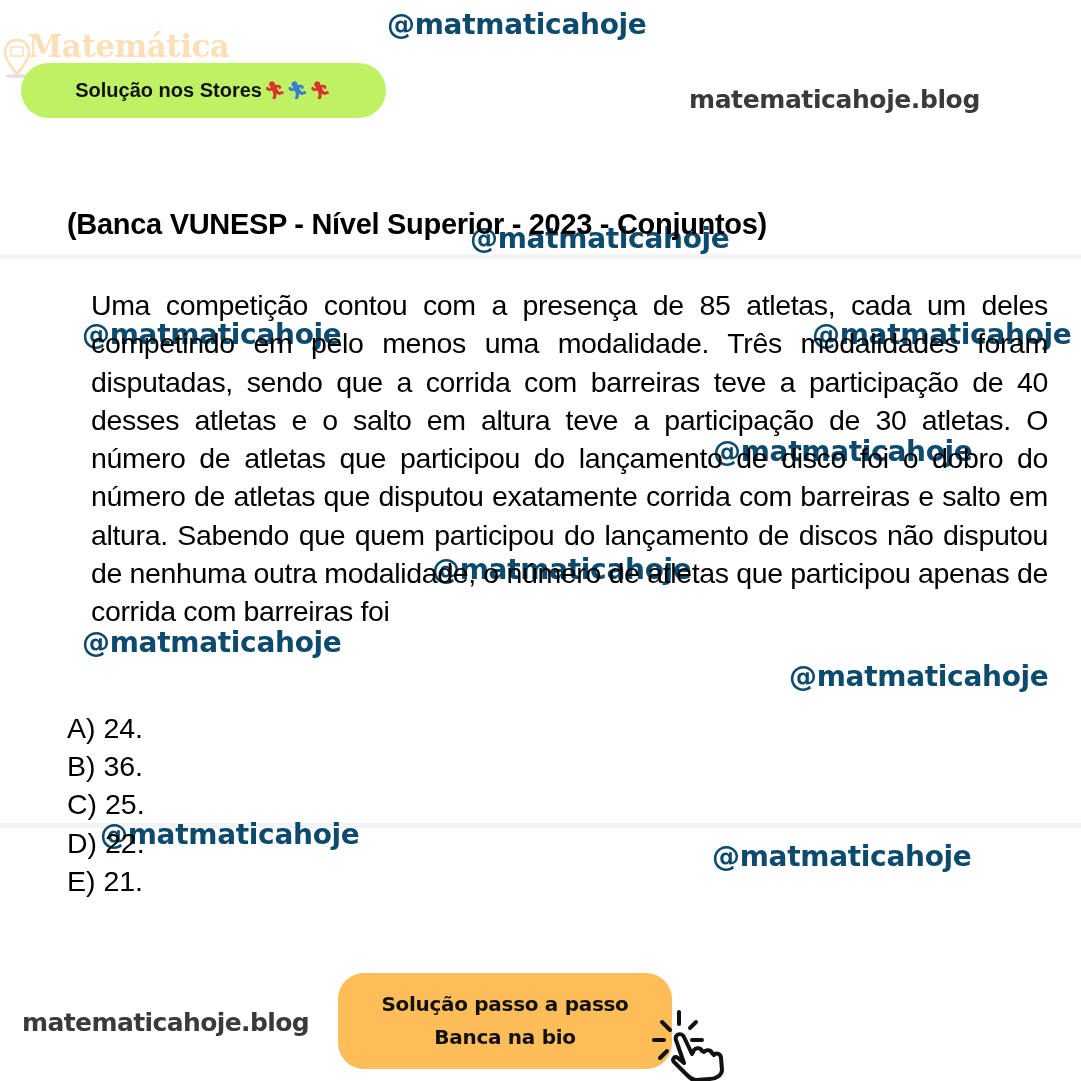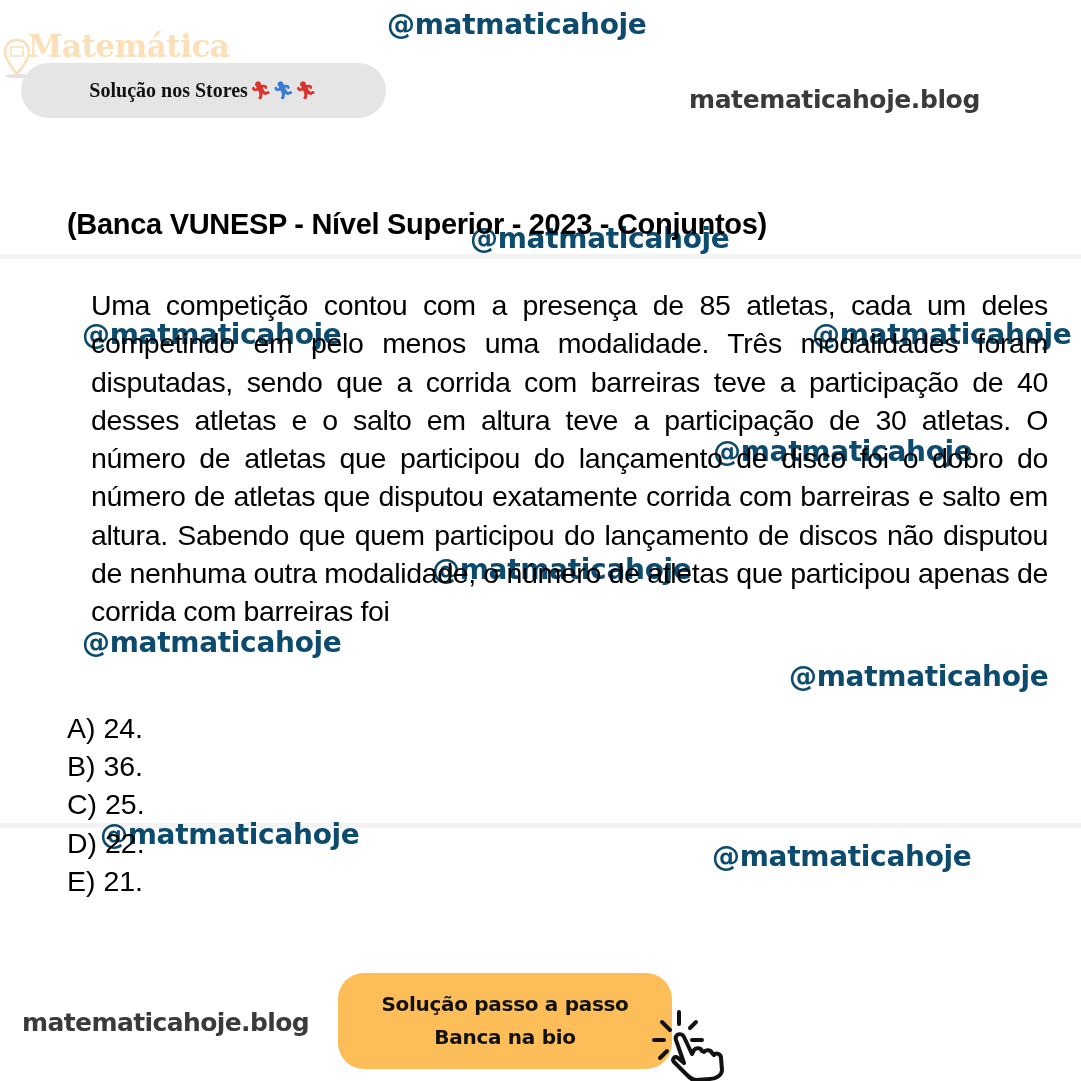--- a/index.html
+++ b/index.html
@@ -16,22 +16,22 @@
   .logo-sub b { font-family:"DejaVu Serif", serif; }
   .logo-pin { position:absolute; left:2px; top:6px; width:26px; height:40px; }
 
   
   .wm { font-family:"DejaVu Sans", sans-serif; font-weight:bold; font-size:28px; color:#0c4a6e; white-space:nowrap; letter-spacing:-0.3px; }
   .sep { height:5px; background:#f3f3f3; left:0; width:1081px; }
 
   
   .pill-store {
     left:21px; top:63px; width:365px; height:55px; border-radius:28px;
-    background:#e5e5e5; display:flex; align-items:center; justify-content:center;
-    font-family:Liberation Serif, serif; font-weight:bold; font-size:20px; color:#111;
+    background:#bef264; display:flex; align-items:center; justify-content:center;
+    font-family:Liberation Sans, sans-serif; font-weight:bold; font-size:20px; color:#111;
     cursor:pointer;
   }
   .runners { margin-left:2px; font-size:17px; letter-spacing:1px; }
   .runner-r { color:#d9342b; }
   .runner-b { color:#3a7bd5; }
 
   .blog-top { left:689px; top:85px; font-family:"DejaVu Sans", sans-serif; font-weight:bold; font-size:25px; color:#3a3a3a; letter-spacing:-0.4px; }
 
   .q-title { left:67px; top:208px; font-weight:bold; font-size:29px; white-space:nowrap; letter-spacing:-0.3px; }
 

